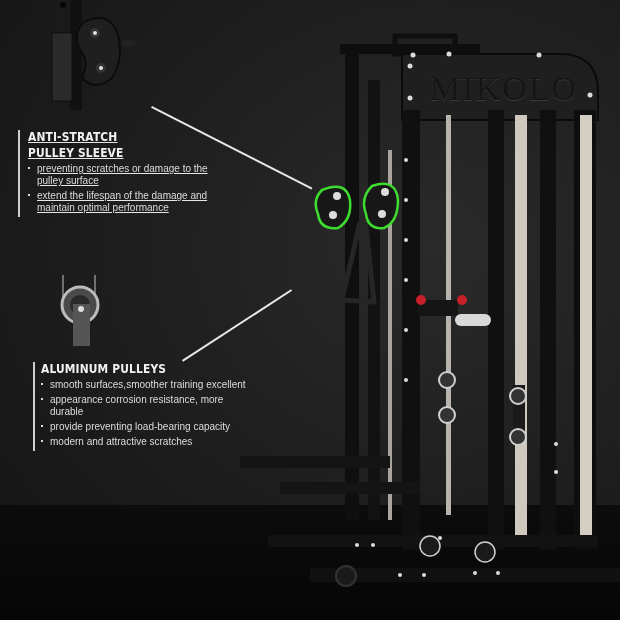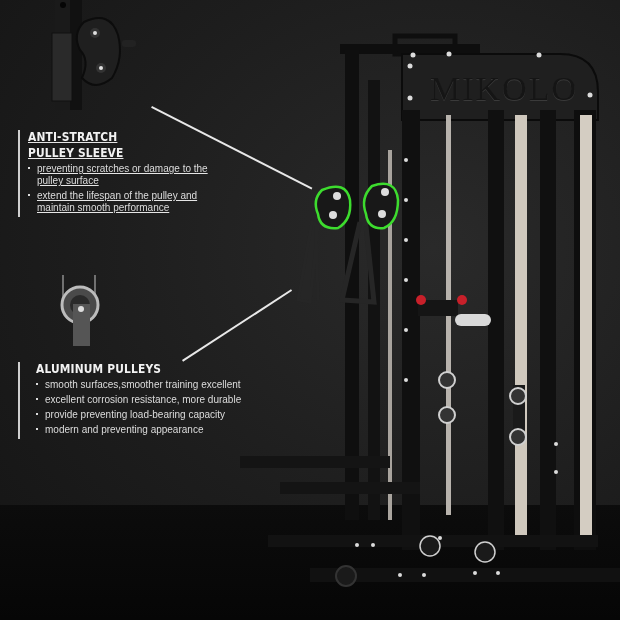--- a/index.html
+++ b/index.html
@@ -6,21 +6,21 @@
   body{width:620px;height:620px;overflow:hidden;background:#1b1b1b;font-family:"Liberation Sans",sans-serif;}
   .stage{position:relative;width:620px;height:620px;background:radial-gradient(ellipse at 70% 40%,#2a2a2a 0%,#1d1d1d 55%,#141414 100%);overflow:hidden;}
   .floor{position:absolute;left:0;top:505px;width:620px;height:115px;background:linear-gradient(#0c0c0c,#060606);}
   .callout{position:absolute;color:#e6e6e6;}
   .callout .bar{position:absolute;left:0;top:0;bottom:0;width:2px;background:#cfcfcf;}
   .callout h2{margin:0 0 2px 0;font-family:"DejaVu Sans",sans-serif;font-weight:bold;font-size:13px;line-height:14px;letter-spacing:.2px;color:#f2f2f2;text-transform:uppercase;transform:scaleX(.82);transform-origin:left;}
   .callout ul{margin:3px 0 0 0;padding:0;list-style:none;}
   .callout li{position:relative;padding-left:9px;font-size:10px;line-height:12px;margin-bottom:3px;color:#dcdcdc;}
   .callout li:before{content:"";position:absolute;left:0;top:4px;width:2px;height:2px;background:#dcdcdc;}
   .c1{left:18px;top:130px;width:190px;padding-left:10px;text-decoration:underline;}
-  .c2{left:18px;top:362px;width:210px;padding-left:18px;}
+  .c2{left:33px;top:362px;width:210px;padding-left:8px;}
   .leader{position:absolute;height:1.5px;background:#e8e8e8;transform-origin:0 0;}
   .logo{position:absolute;left:430px;top:70px;font-family:Liberation Serif, serif;font-size:34px;letter-spacing:2px;color:#151515;text-shadow:0 1px 0 #3a3a3a;}
 </style>
 </head>
 <body>
 
 <div class="stage">
 
   <div class="floor"></div>
 
@@ -47,32 +47,32 @@
     <rect x="23" y="34" width="17" height="42" fill="#555"></rect>
     <circle cx="31" cy="39" r="3" fill="#ddd"></circle>
   </svg>
 
   <div class="callout c1">
     <div class="bar"></div>
     <h2>ANTI-STRATCH</h2>
     <h2>PULLEY SLEEVE</h2>
     <ul>
       <li>preventing scratches or damage to the pulley surface</li>
-      <li>extend the lifespan of the pulley and maintain smooth performance</li>
+      <li>extend the lifespan of the damage and maintain optimal performance</li>
     </ul>
   </div>
 
   <div class="callout c2">
     <div class="bar"></div>
     <h2>ALUMINUM PULLEYS</h2>
     <ul>
       <li>smooth surfaces,smoother training excellent</li>
-      <li>excellent corrosion resistance, more durable</li>
+      <li>appearance corrosion resistance, more durable</li>
       <li>provide preventing load-bearing capacity</li>
-      <li>modern and preventing appearance</li>
+      <li>modern and attractive scratches</li>
     </ul>
   </div>
 
   <div class="leader" style="left:152px;top:106px;width:180px;transform:rotate(27deg);"></div>
   <div class="leader" style="left:182px;top:360px;width:130px;transform:rotate(-33deg);"></div>
 
   <svg style="position:absolute;left:230px;top:30px" width="390" height="590" viewBox="230 30 390 590">
 
     <rect x="340" y="44" width="140" height="10" fill="#0e0e0e"></rect>
     <rect x="395" y="36" width="60" height="18" fill="none" stroke="#0e0e0e" stroke-width="5"></rect>

